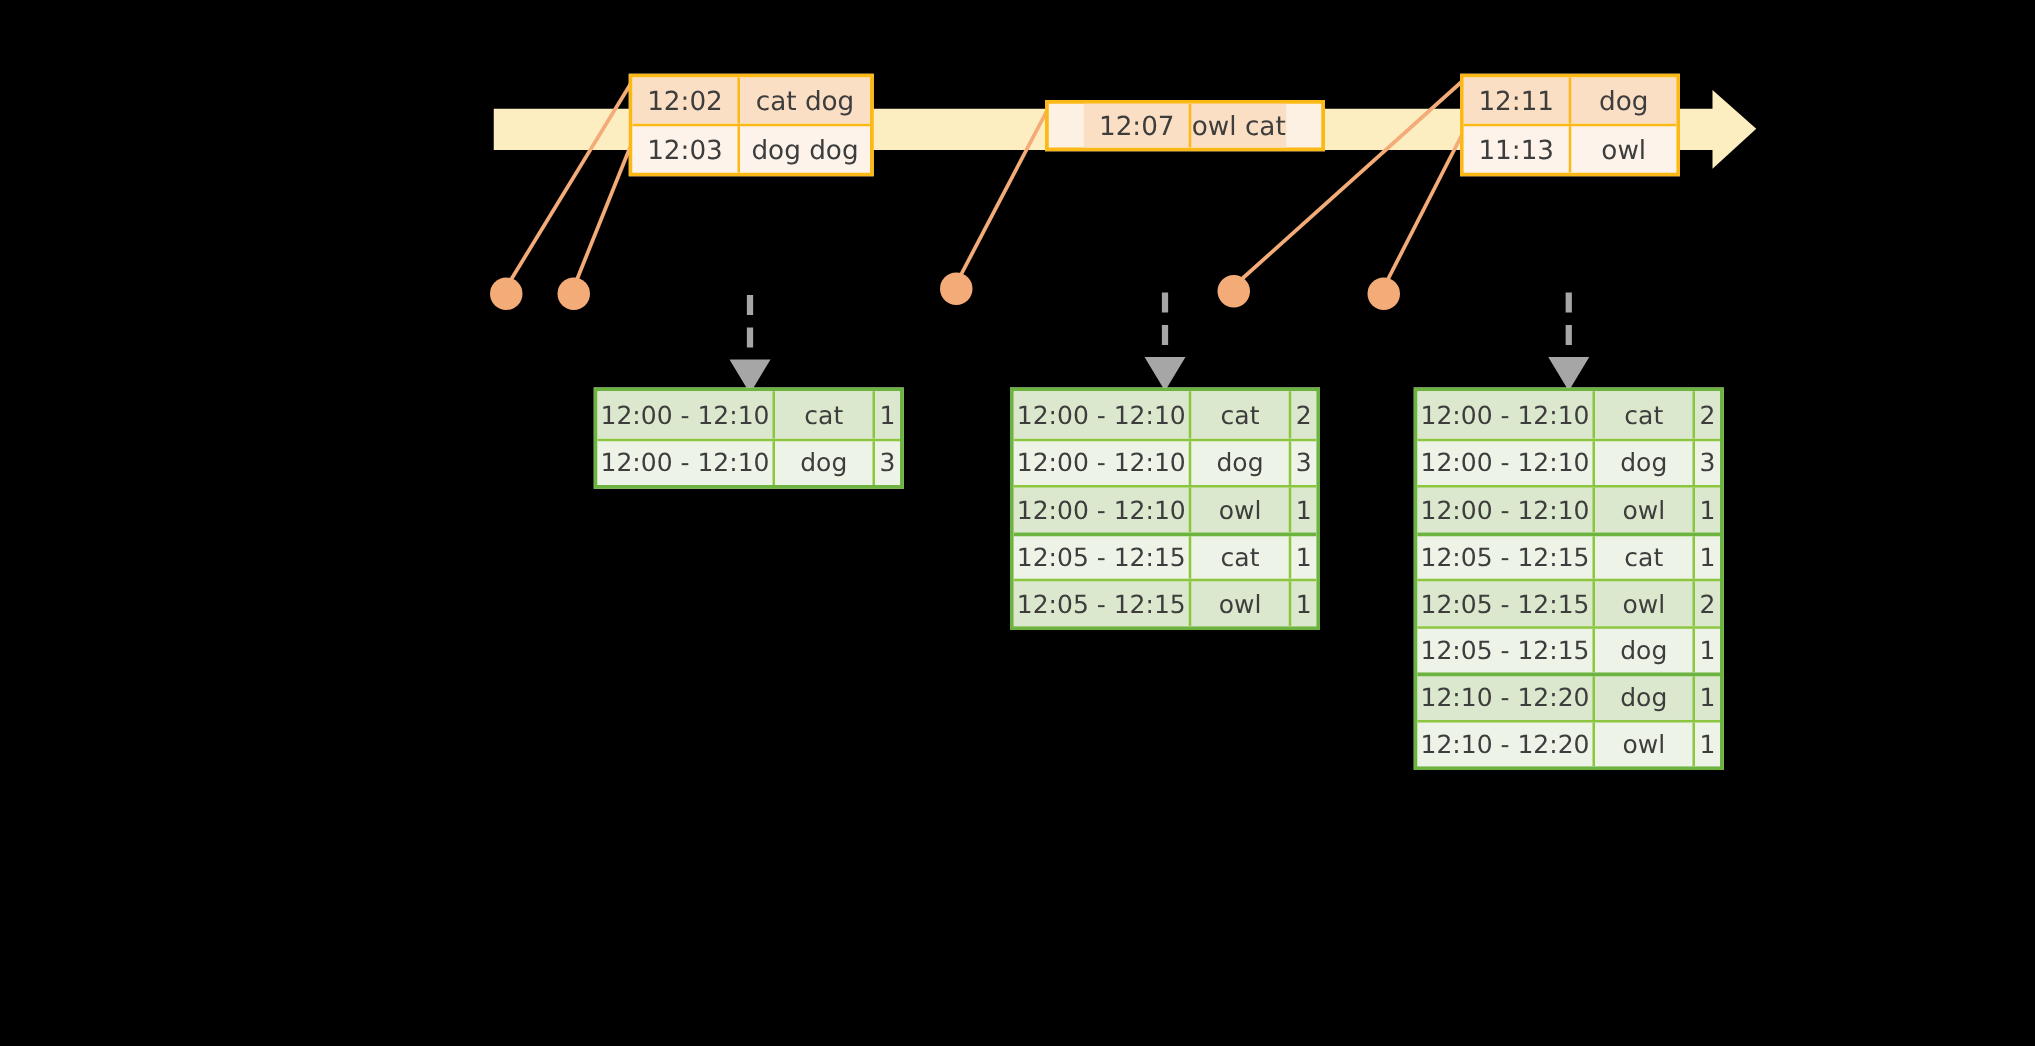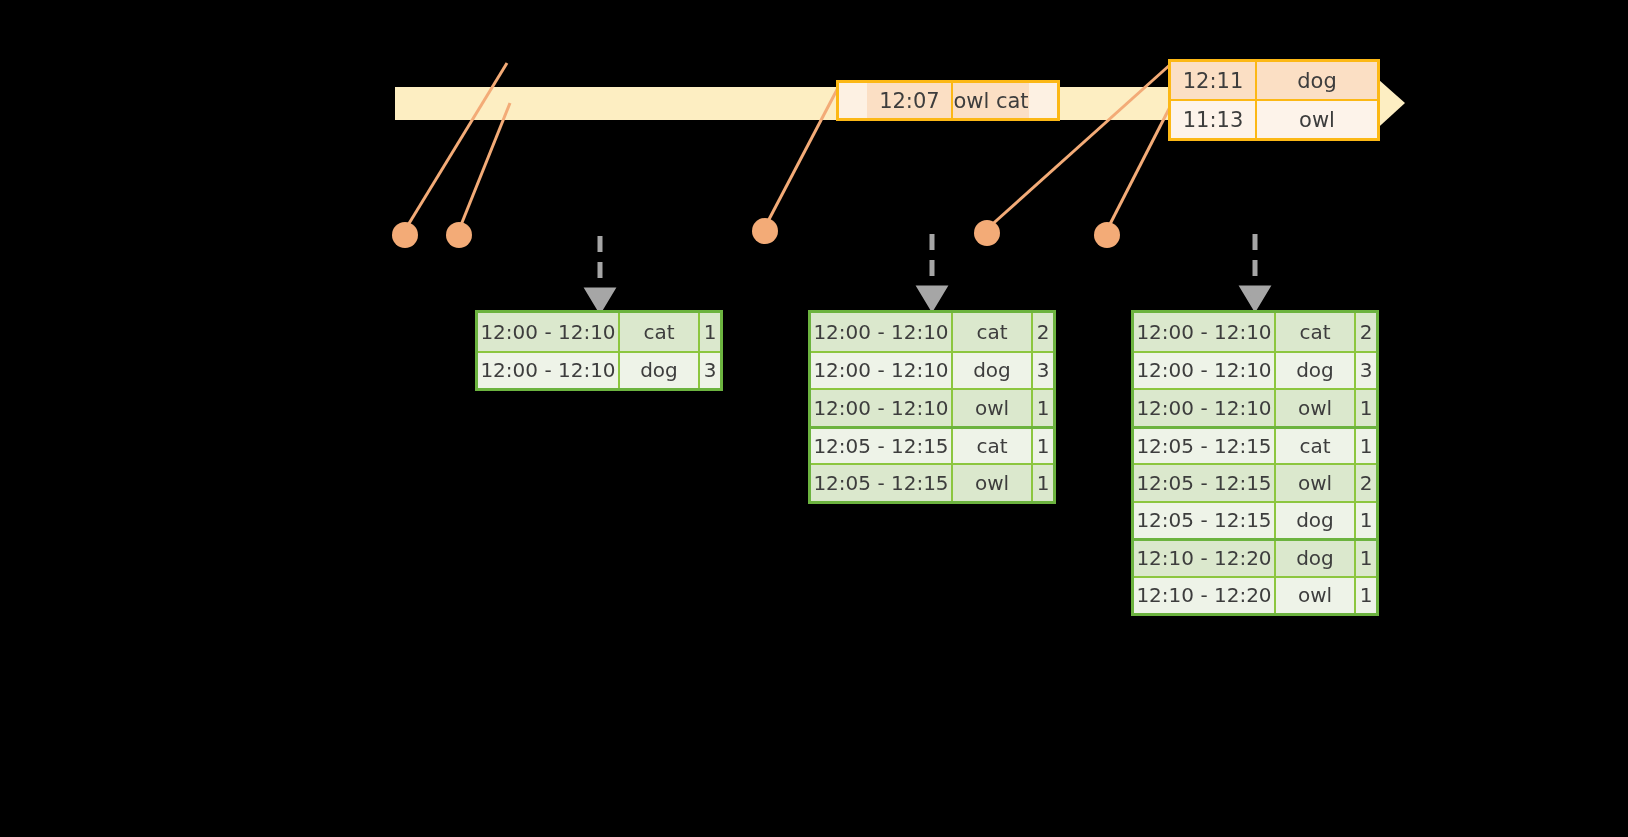--- a/index.html
+++ b/index.html
@@ -147,29 +147,39 @@
     <g stroke="#a6a6a6" stroke-width="5" fill="#a6a6a6">
       <line x1="600" y1="236" x2="600" y2="292" stroke-dasharray="16 10"></line>
       <polygon points="588,290 612,290 600,310"></polygon>
       <line x1="932" y1="234" x2="932" y2="290" stroke-dasharray="16 10"></line>
       <polygon points="920,288 944,288 932,308"></polygon>
       <line x1="1255" y1="234" x2="1255" y2="290" stroke-dasharray="16 10"></line>
       <polygon points="1243,288 1267,288 1255,308"></polygon>
     </g>
   </svg>
 
+  <div class="event-box" style="left:503px; top:59px; width:196px; height:82px;">
+    <div class="event-row shade-a">
+      <div class="event-cell time">12:02</div>
+      <div class="event-cell words">cat dog</div>
+    </div>
+    <div class="event-row shade-b">
+      <div class="event-cell time">12:03</div>
+      <div class="event-cell words">dog dog</div>
+    </div>
+  </div>
 
   <div class="event-box" style="left:836px; top:80px; width:224px; height:41px;align-items:center;">
     <div class="event-row shade-a">
       <div class="event-cell time">12:07</div>
       <div class="event-cell words">owl cat</div>
     </div>
   </div>
 
-  <div class="event-box" style="left:1168px; top:59px; width:212px; height:82px;">
+  <div class="event-box" style="left:1168px; top:59px; width:176px; height:82px;">
     <div class="event-row shade-a">
       <div class="event-cell time">12:11</div>
       <div class="event-cell words">dog</div>
     </div>
     <div class="event-row shade-b">
       <div class="event-cell time">11:13</div>
       <div class="event-cell words">owl</div>
     </div>
   </div>
 

